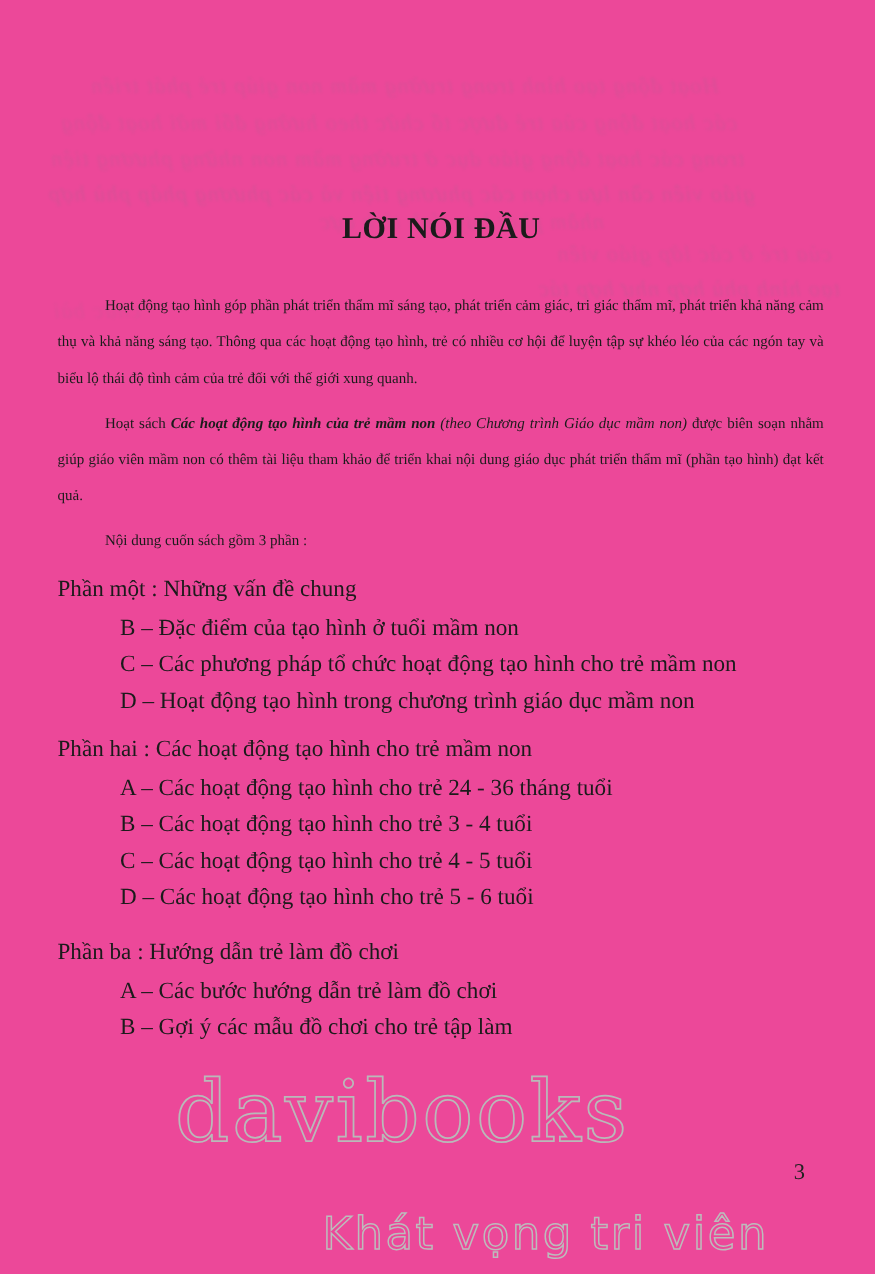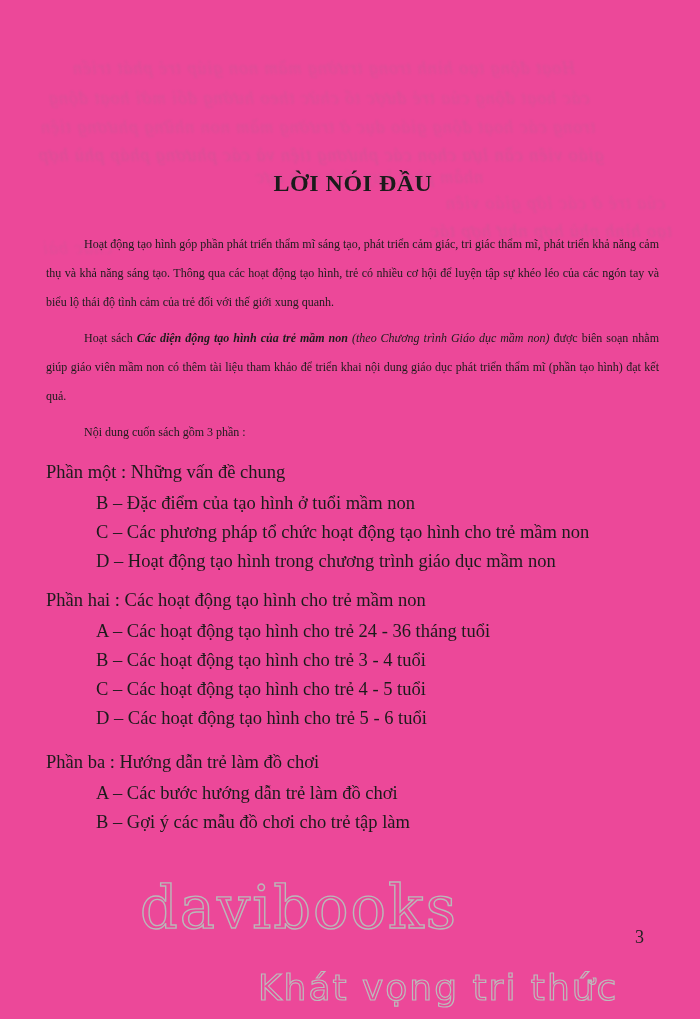--- a/index.html
+++ b/index.html
@@ -69,23 +69,23 @@
     line-height:28px;
     padding-left:84px;
     text-indent:-34px;
     margin:1px 0;
   }
   .section-3 .section-heading { margin-top:16px; }
 
   
   .wm-brand {
     position:absolute;
-    left:140px; top:878px;
+    left:140px; top:857px;
     font-family:"DejaVu Serif",serif;
-    font-size:59px;
+    font-size:68px;
     line-height:1;
     letter-spacing:2px;
     color:rgba(255,255,255,0);
     -webkit-text-stroke:1.4px #b9b9b9;
   }
   .wm-slogan {
     position:absolute;
     left:258px; top:970px;
     font-family:"DejaVu Sans",sans-serif;
     font-size:36px;
@@ -114,21 +114,21 @@
   <div class="bt bt6">của trẻ ở các lớp giáo viên</div>
   <div class="bt bt7">tạo hình phù hợp như hợp tác</div>
   <div class="bt bt8">chức bài</div>
 
   <div class="content">
 
     <h1 class="title">LỜI NÓI ĐẦU</h1>
 
     <p class="body">Hoạt động tạo hình góp phần phát triển thẩm mĩ sáng tạo, phát triển cảm giác, tri giác thẩm mĩ, phát triển khả năng cảm thụ và khả năng sáng tạo. Thông qua các hoạt động tạo hình, trẻ có nhiều cơ hội để luyện tập sự khéo léo của các ngón tay và biểu lộ thái độ tình cảm của trẻ đối với thế giới xung quanh.</p>
 
-    <p class="body"><span>Hoạt sách </span><span class="book-title">Các diện động tạo hình của trẻ mầm non </span><span class="paren-italic">(theo Chương trình Giáo dục mầm non)</span><span> được biên soạn nhằm giúp giáo viên mầm non có thêm tài liệu tham khảo để triển khai nội dung giáo dục phát triển thẩm mĩ (phần tạo hình) đạt kết quả.</span></p>
+    <p class="body"><span>Hoạt sách </span><span class="book-title">Các hoạt động tạo hình của trẻ mầm non </span><span class="paren-italic">(theo Chương trình Giáo dục mầm non)</span><span> được biên soạn nhằm giúp giáo viên mầm non có thêm tài liệu tham khảo để triển khai nội dung giáo dục phát triển thẩm mĩ (phần tạo hình) đạt kết quả.</span></p>
 
     <p class="body">Nội dung cuốn sách gồm 3 phần :</p>
 
     <div class="section section-1">
       <div class="section-heading">Phần một : Những vấn đề chung</div>
       <ul class="toc-list">
         <li class="toc-item">B – Đặc điểm của tạo hình ở tuổi mầm non</li>
         <li class="toc-item">C – Các phương pháp tổ chức hoạt động tạo hình cho trẻ mầm non</li>
         <li class="toc-item">D – Hoạt động tạo hình trong chương trình giáo dục mầm non</li>
       </ul>
@@ -148,17 +148,17 @@
       <div class="section-heading">Phần ba : Hướng dẫn trẻ làm đồ chơi</div>
       <ul class="toc-list">
         <li class="toc-item">A – Các bước hướng dẫn trẻ làm đồ chơi</li>
         <li class="toc-item">B – Gợi ý các mẫu đồ chơi cho trẻ tập làm</li>
       </ul>
     </div>
 
   </div>
 
   <div class="wm-brand">davibooks</div>
-  <div class="wm-slogan">Khát vọng tri thức</div>
+  <div class="wm-slogan">Khát vọng tri viên</div>
 
   <div class="page-number">3</div>
 
 </div>
 
 </body></html>

